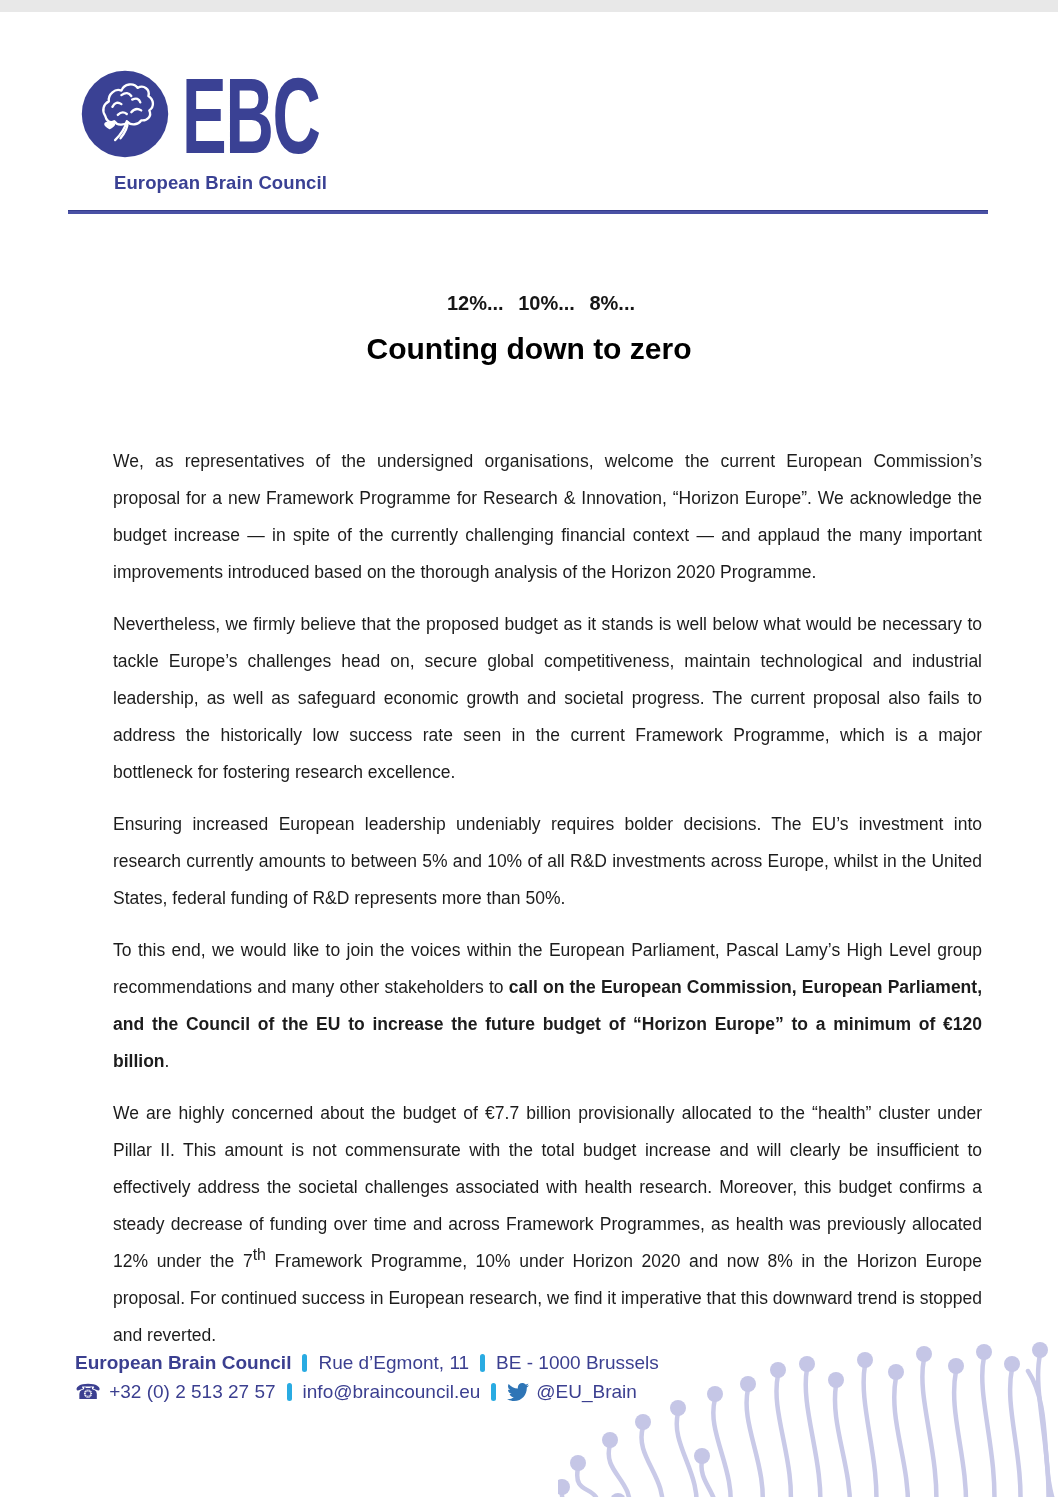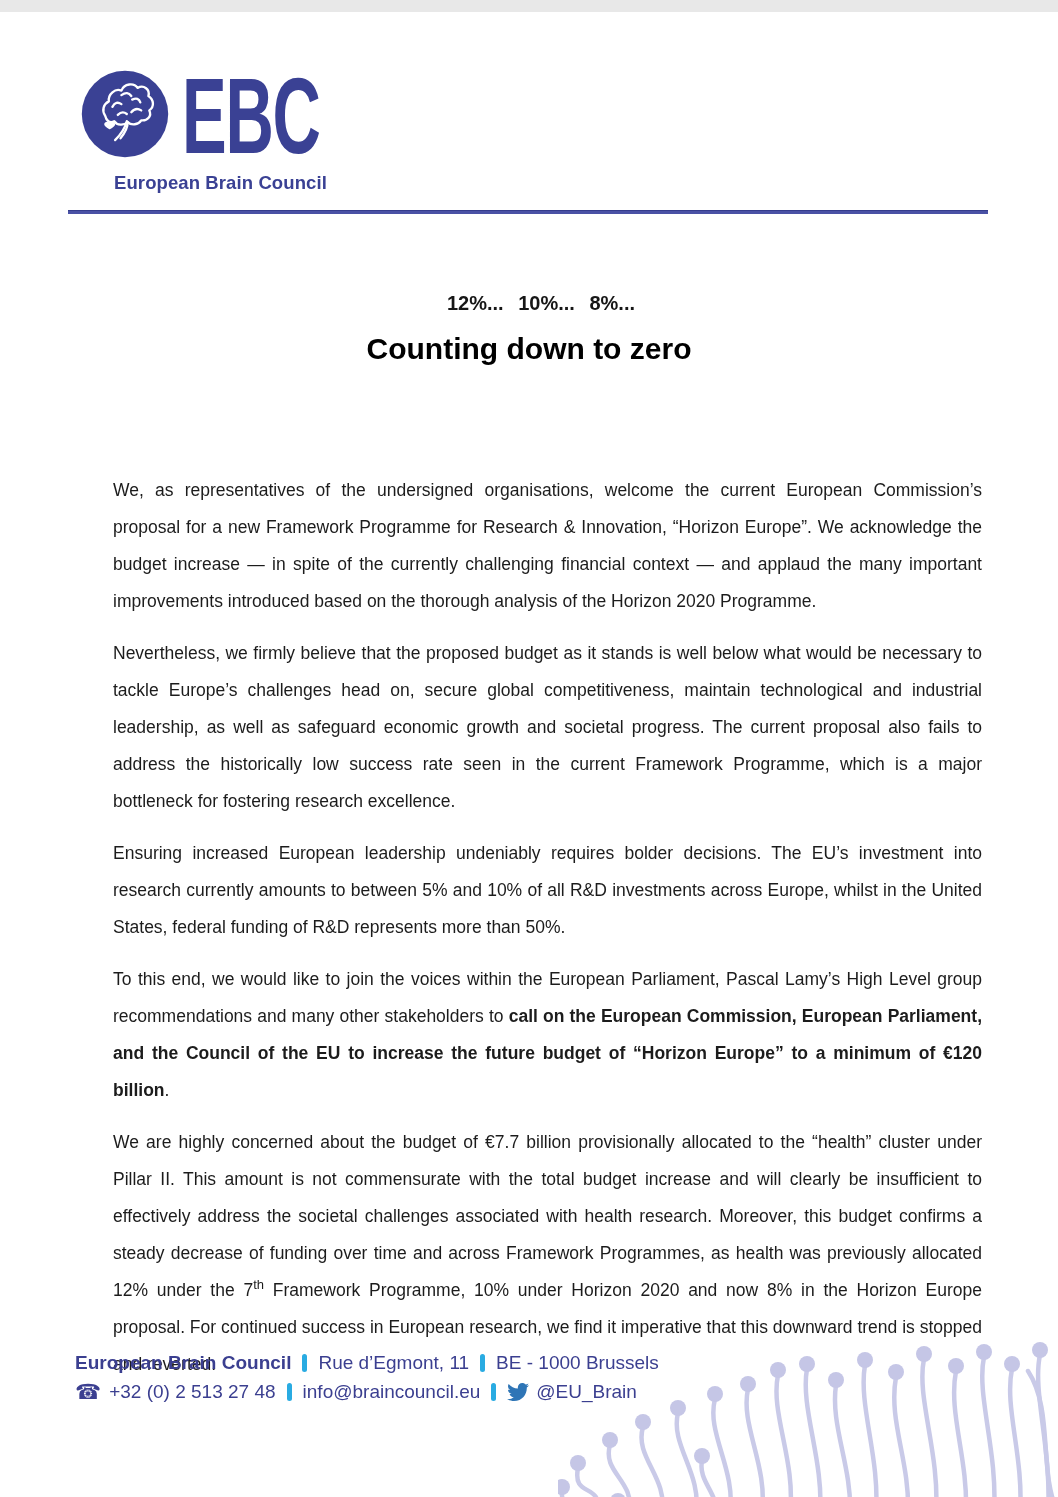--- a/index.html
+++ b/index.html
@@ -39,29 +39,29 @@
   .title{
     position:absolute;left:0;top:320px;width:100%;margin:0;
     text-align:center;font-size:30px;font-weight:700;color:#000000;
   }
   .subtitle{
     position:absolute;left:0;top:377px;width:100%;
     text-align:center;font-size:19px;font-weight:700;font-style:italic;color:#161616;
   }
   
   .body-block{
-    position:absolute;left:113px;top:460px;width:869px;
+    position:absolute;left:113px;top:431px;width:869px;
   }
   .para{
     margin:0 0 15px 0;
     font-size:17.5px;line-height:37px;
     text-align:justify;
   }
   .para .b{font-weight:700;}
-  .para sup{font-size:13px;line-height:0;}
+  .para sup{font-size:16px;line-height:0;}
   
   .footer{
     position:absolute;left:75px;top:1337px;width:700px;
     color:#3b3f90;font-size:19px;
   }
   .footer-row{height:28.5px;display:flex;align-items:center;white-space:nowrap;}
   .footer .org{font-weight:700;}
   .sep{
     display:inline-block;width:5px;height:18px;border-radius:2.5px;
     background:#29abe2;margin:0 11px;flex:0 0 auto;
@@ -109,21 +109,21 @@
   <div class="footer">
     <div class="footer-row">
       <span class="org">European Brain Council</span>
       <span class="sep"></span>
       <span>Rue d’Egmont, 11</span>
       <span class="sep"></span>
       <span>BE - 1000 Brussels</span>
     </div>
     <div class="footer-row">
       <span class="phone-glyph">☎</span>
-      <span>+32 (0) 2 513 27 48</span>
+      <span>+32 (0) 2 513 27 57</span>
       <span class="sep"></span>
       <a href="#" class="linkish">info@braincouncil.eu</a>
       <span class="sep"></span>
       <svg class="twitter-icon" viewBox="0 0 24 24" aria-hidden="true">
         <path fill="#2e75b6" d="M24 4.6c-.9.4-1.8.7-2.8.8 1-.6 1.8-1.6 2.2-2.7-1 .6-2 1-3.1 1.2C19.4 2.9 18.1 2.3 16.7 2.3c-2.7 0-4.9 2.2-4.9 4.9 0 .4 0 .8.1 1.1-4.1-.2-7.7-2.2-10.1-5.1-.4.7-.7 1.6-.7 2.5 0 1.7.9 3.2 2.2 4.1-.8 0-1.6-.2-2.2-.6v.1c0 2.4 1.7 4.4 3.9 4.8-.4.1-.8.2-1.3.2-.3 0-.6 0-.9-.1.6 2 2.4 3.4 4.6 3.4-1.7 1.3-3.8 2.1-6.1 2.1-.4 0-.8 0-1.2-.1 2.2 1.4 4.8 2.2 7.5 2.2 9.1 0 14-7.5 14-14v-.6c1-.7 1.8-1.6 2.4-2.6z"></path>
       </svg>
       <a href="#" class="linkish">@EU_Brain</a>
     </div>
   </div>
 

